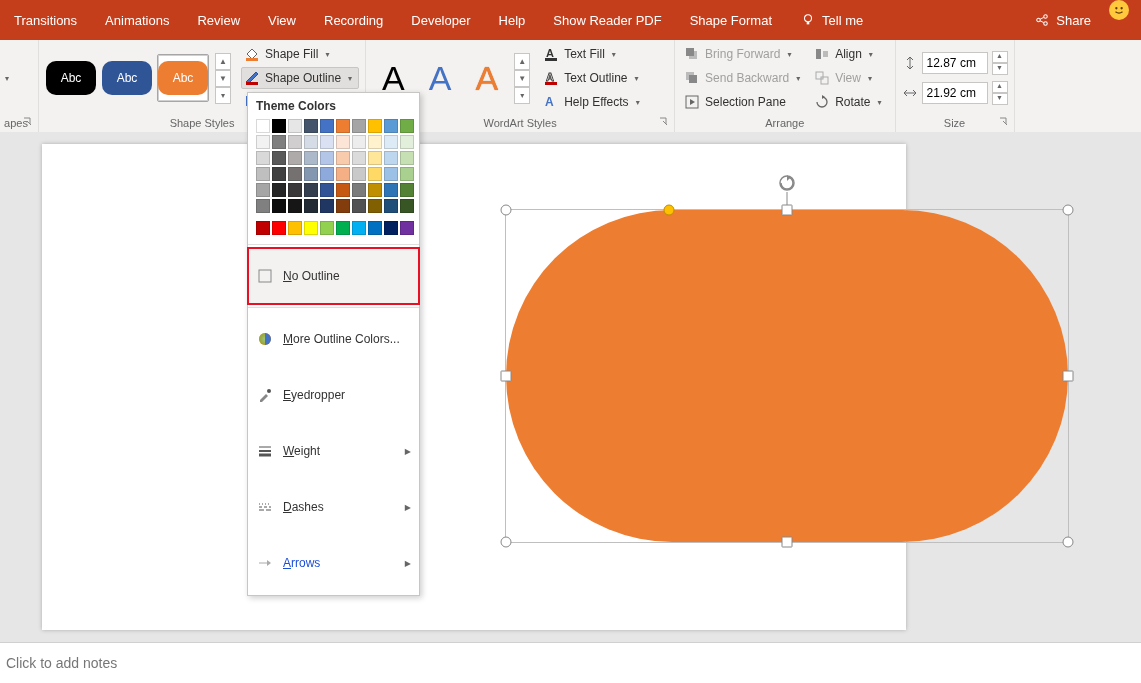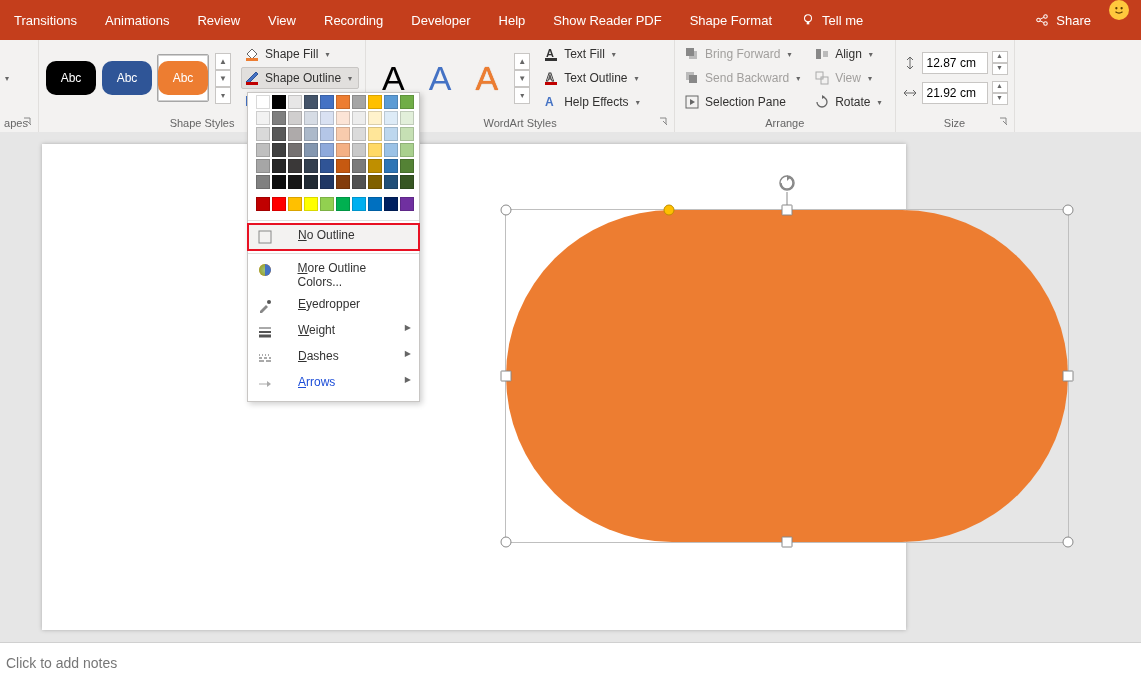--- a/index.html
+++ b/index.html
@@ -66,21 +66,21 @@
   .spin{display:flex;flex-direction:column;}
   .spin div{width:14px;height:10px;border:1px solid #c8c6c4;background:#fff;font-size:7px;line-height:8px;text-align:center;color:#666;}
 
   .collapse-rib{position:absolute;right:6px;bottom:4px;color:#666;}
 
   
   .dropdown{position:absolute;left:247px;top:92px;width:171px;background:#fff;border:1px solid var(--menu-border);box-shadow:2px 2px 6px rgba(0,0,0,.2);z-index:50;padding-bottom:4px;}
   .dd-head{font-weight:600;font-size:12px;padding:6px 8px 4px 8px;color:#333;}
   .palette{display:grid;grid-template-columns:repeat(10,14px);grid-auto-rows:14px;gap:2px;padding:2px 8px 6px 8px;}
   .palette .c{width:14px;height:14px;border:1px solid rgba(0,0,0,.15);box-sizing:border-box;}
-  .dd-item{display:flex;align-items:flex-start;gap:24px;padding:4px 8px;font-size:12px;color:#333;position:relative;}
+  .dd-item{display:flex;align-items:center;gap:9px;padding:19px 8px;font-size:12px;color:#333;position:relative;}
   .dd-item.sub::after{content:"▶";position:absolute;right:8px;font-size:8px;color:#666;}
   .dd-item .u{text-decoration:underline;}
   .dd-item.highlighted{outline:2px solid #e81123;outline-offset:-1px;background:#f3f2f1;}
   .dd-icon{width:18px;height:18px;display:flex;align-items:center;justify-content:center;color:#555;}
   .dd-sep{height:1px;background:#e1dfdd;margin:3px 0;}
 
   
   .workarea{position:absolute;left:0;top:132px;right:0;bottom:40px;background:var(--canvas-bg);}
   .slide{position:absolute;left:42px;top:12px;width:864px;height:486px;background:var(--slide-bg);box-shadow:0 0 4px rgba(0,0,0,.25);}
   .shape-sel{position:absolute;left:506px;top:78px;width:562px;height:332px;}
@@ -367,20 +367,21 @@
   </div>
 
   <span class="collapse-rib">
     <svg width="14" height="14" viewBox="0 0 14 14">
         <path d="M3 9l4-4 4 4" stroke="#666" fill="none" stroke-width="1.4"></path>
       </svg>
   </span>
 </div>
 
 <div class="dropdown">
+  <div class="dd-head">Theme Colors</div>
   <div id="theme-palette" class="palette">
       <div class="c" style="background: rgb(255, 255, 255);"></div>
       <div class="c" style="background: rgb(0, 0, 0);"></div>
       <div class="c" style="background: rgb(231, 230, 230);"></div>
       <div class="c" style="background: rgb(68, 84, 106);"></div>
       <div class="c" style="background: rgb(68, 114, 196);"></div>
       <div class="c" style="background: rgb(237, 125, 49);"></div>
       <div class="c" style="background: rgb(165, 165, 165);"></div>
       <div class="c" style="background: rgb(255, 192, 0);"></div>
       <div class="c" style="background: rgb(91, 155, 213);"></div>

